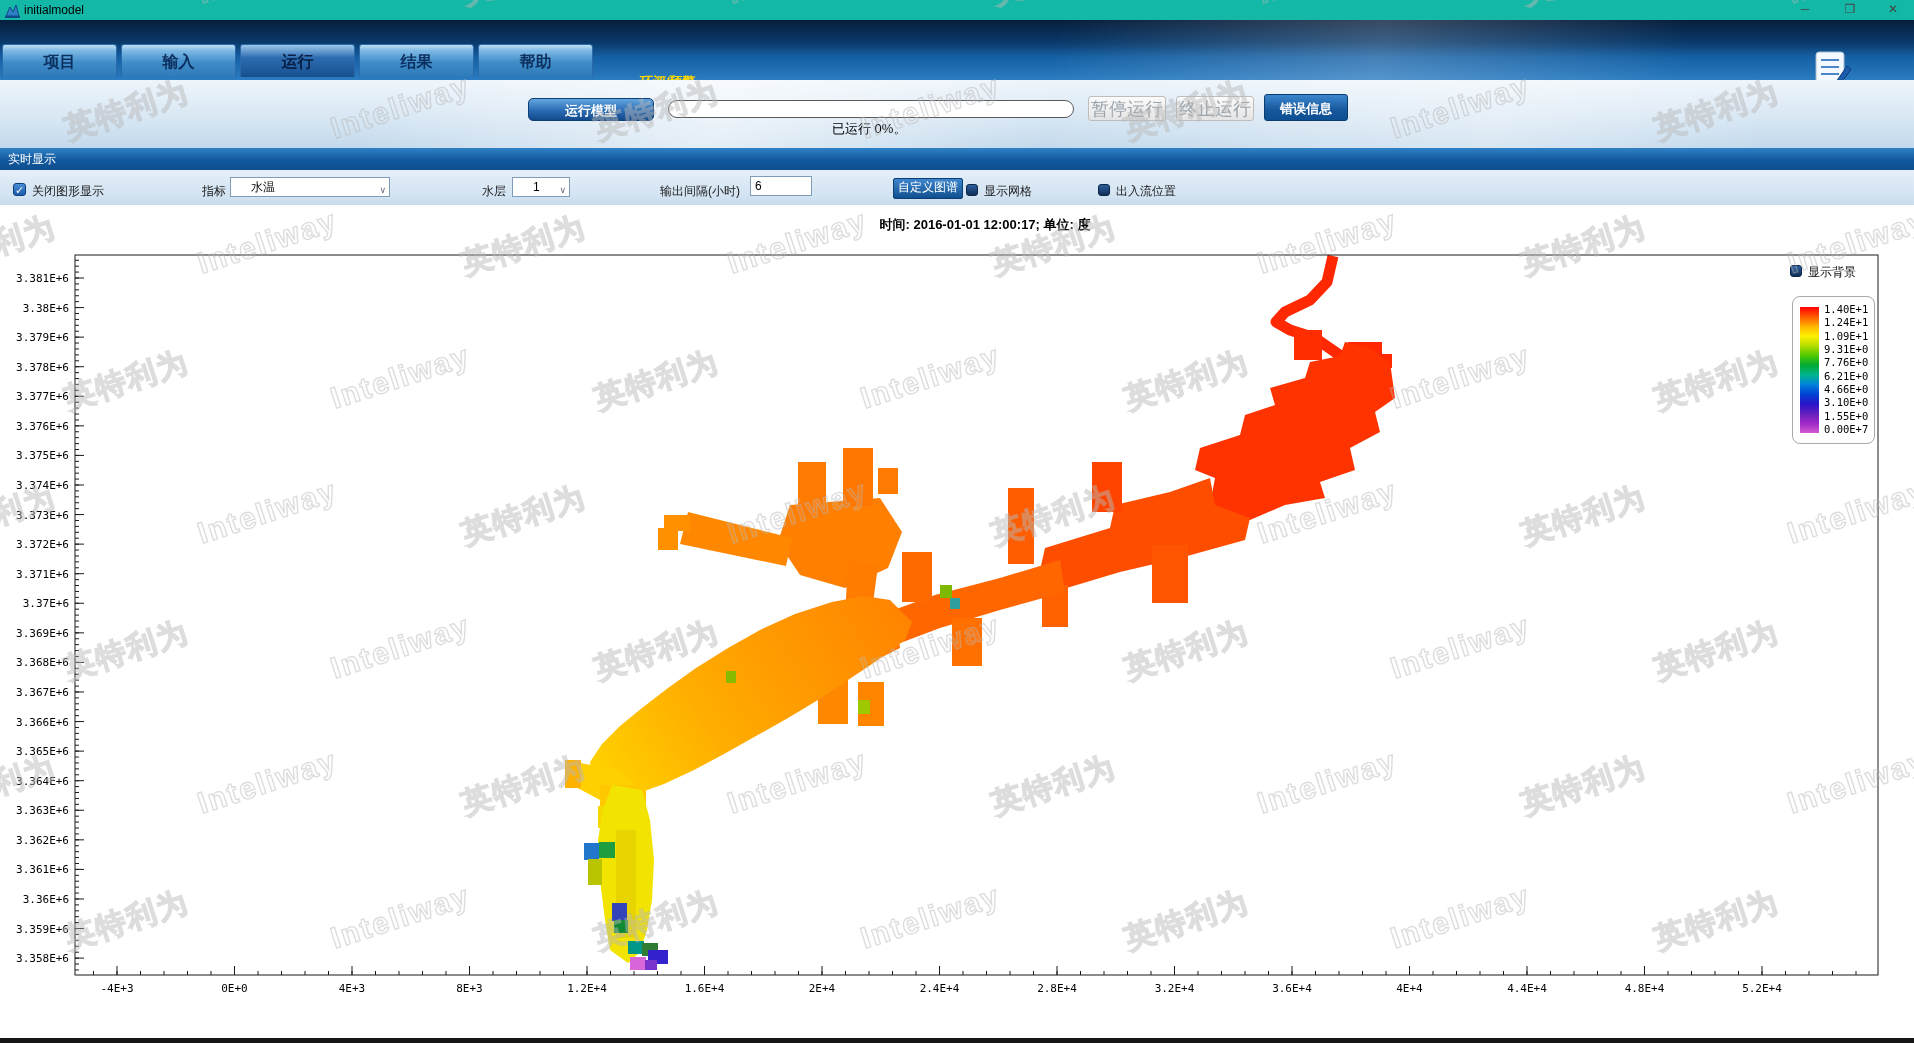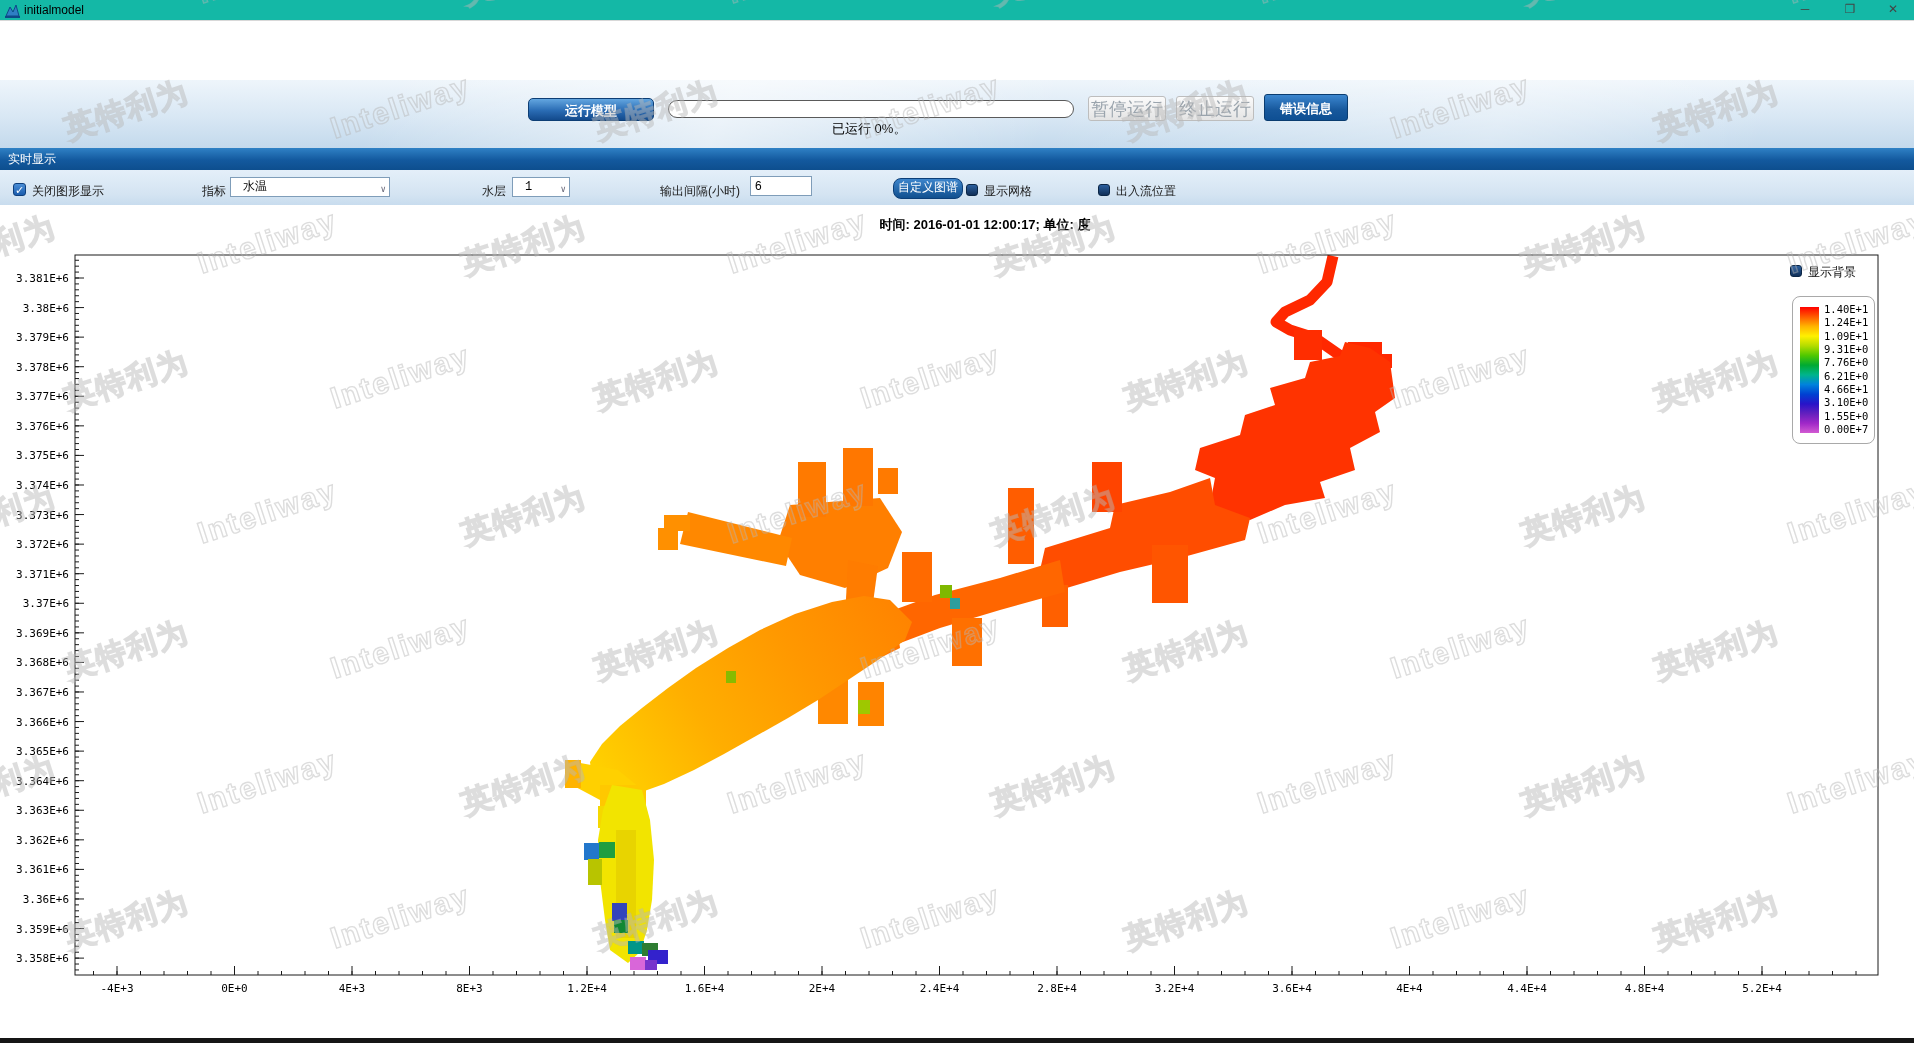--- a/index.html
+++ b/index.html
@@ -49,25 +49,25 @@
      color:#fff;font-size:12px;line-height:22px;}
   #rt-header span{margin-left:8px;}
   #controls{left:0;top:170px;width:1914px;height:35px;z-index:2;
      background:linear-gradient(180deg,#e4eff9 0%,#d4e4f2 70%,#c8dcee 100%);}
   .ctl-label{top:13px;font-size:12px;color:#1a1a1a;z-index:3;}
   .checkbox-blue{top:13px;width:13px;height:13px;background:linear-gradient(180deg,#4a8ed6,#1b5cad);
      border:1px solid #0e3f7c;border-radius:3px;color:#fff;font-size:11px;line-height:12px;text-align:center;cursor:pointer;z-index:3;box-sizing:border-box;}
   .checkbox-dark{top:14px;width:12px;height:12px;background:linear-gradient(180deg,#2b5f9e,#102f58);
      border:1px solid #0b2646;border-radius:3px;cursor:pointer;z-index:3;box-sizing:border-box;}
   .select{top:7px;height:20px;background:#fff;border:1px solid #7f9db9;font-size:12px;color:#000;
-     line-height:18px;padding-left:12px;cursor:pointer;z-index:3;box-sizing:border-box;font-family:Liberation Mono, monospace;}
+     line-height:18px;padding-left:20px;cursor:pointer;z-index:3;box-sizing:border-box;}
   .select .chev{position:absolute;right:3px;top:3px;font-size:9px;color:#667;}
   #interval-input{left:750px;top:6px;width:62px;height:20px;background:#fff;border:1px solid #7f9db9;
      font-size:12px;padding-left:4px;line-height:18px;z-index:3;box-sizing:border-box;}
-  #spectrum-btn{left:893px;top:8px;height:21px;padding:0 4px;border-radius:8px;border:1px solid #0c3f78;
+  #spectrum-btn{left:893px;top:8px;height:21px;padding:0 4px;border-radius:2px;border:1px solid #0c3f78;
      background:linear-gradient(180deg,#3d85cc,#11508f);color:#fff;font-size:12px;line-height:16px;cursor:pointer;z-index:3;box-sizing:border-box;}
 
   
   #main{left:0;top:205px;width:1914px;height:813px;background:#fff;z-index:2;}
   #time-label{left:0;top:11px;width:1970px;text-align:center;font-size:13px;font-weight:bold;color:#000;z-index:3;}
   #plot{left:0;top:0;width:1914px;height:813px;z-index:3;}
   text.tick{font-family:"DejaVu Sans Mono",monospace;font-size:11px;fill:#000;}
 
   
   #legend{left:1788px;top:58px;width:92px;z-index:4;}
@@ -101,20 +101,38 @@
     <svg class="abs" style="left:5px;top:3px" width="15" height="15">
       <polygon points="1,13 5,4 8,9 11,2 14,13" fill="#2f7fc4" stroke="#0d4a88" stroke-width="1"></polygon>
       <rect x="0" y="13" width="15" height="2" fill="#0d4a88"></rect>
     </svg>
     <span id="title-text" class="abs">initialmodel</span>
     <div class="winbtn abs" style="left:1790px">─</div>
     <div class="winbtn abs" style="left:1835px">❐</div>
     <div class="winbtn abs" style="left:1878px">✕</div>
   </div>
 
+  <div id="ribbon" class="abs">
+    <div id="ribbon-tabs" class="abs">
+        <div class="tab" style="left: 2px;">项目</div>
+        <div class="tab" style="left: 121px;">输入</div>
+        <div class="tab active" style="left: 240px;">运行</div>
+        <div class="tab" style="left: 359px;">结果</div>
+        <div class="tab" style="left: 478px;">帮助</div>
+      </div>
+    <span id="extra-tab" class="abs">环评/预警</span>
+    <svg id="notebook-icon" class="abs" width="40" height="44">
+      <rect x="4" y="4" width="28" height="36" rx="3" fill="#f4f9ff" stroke="#9db9d4"></rect>
+      <line x1="9" y1="12" x2="27" y2="12" stroke="#4a86c8" stroke-width="2"></line>
+      <line x1="9" y1="19" x2="27" y2="19" stroke="#4a86c8" stroke-width="2"></line>
+      <line x1="9" y1="26" x2="27" y2="26" stroke="#4a86c8" stroke-width="2"></line>
+      <line x1="9" y1="33" x2="21" y2="33" stroke="#4a86c8" stroke-width="2"></line>
+      <polygon points="24,34 35,18 39,21 28,37 23,39" fill="#1b5cad" stroke="#0d3e75"></polygon>
+    </svg>
+  </div>
 
   <div id="toolbar" class="abs">
     <div id="run-btn" class="abs">运行模型</div>
     <div id="progress-track" class="abs">
       <div id="progress-fill" style="width: 0px;"></div>
     </div>
     <span id="run-status" class="abs">已运行 0%。</span>
     <div class="btn-disabled abs" style="left:1088px">暂停运行</div>
     <div class="btn-disabled abs" style="left:1176px">终止运行</div>
     <div id="error-btn" class="abs">错误信息</div>
@@ -500,21 +518,21 @@
       </div>
       <div id="legend-box">
         <div id="legend-bar" style="background: linear-gradient(rgb(255, 0, 0), rgb(255, 90, 0), rgb(255, 180, 0), rgb(255, 240, 0), rgb(180, 220, 0), rgb(80, 200, 0), rgb(0, 170, 50), rgb(0, 180, 140), rgb(0, 130, 220), rgb(0, 65, 210), rgb(40, 20, 200), rgb(100, 32, 190), rgb(160, 40, 200), rgb(210, 90, 210));"></div>
         <div id="legend-vals">
             <span>1.40E+1</span>
             <span>1.24E+1</span>
             <span>1.09E+1</span>
             <span>9.31E+0</span>
             <span>7.76E+0</span>
             <span>6.21E+0</span>
-            <span>4.66E+1</span>
+            <span>4.66E+0</span>
             <span>3.10E+0</span>
             <span>1.55E+0</span>
             <span>0.00E+7</span>
           </div>
       </div>
     </div>
   </div>
 
   <div id="bottomstrip" class="abs"></div>
 

